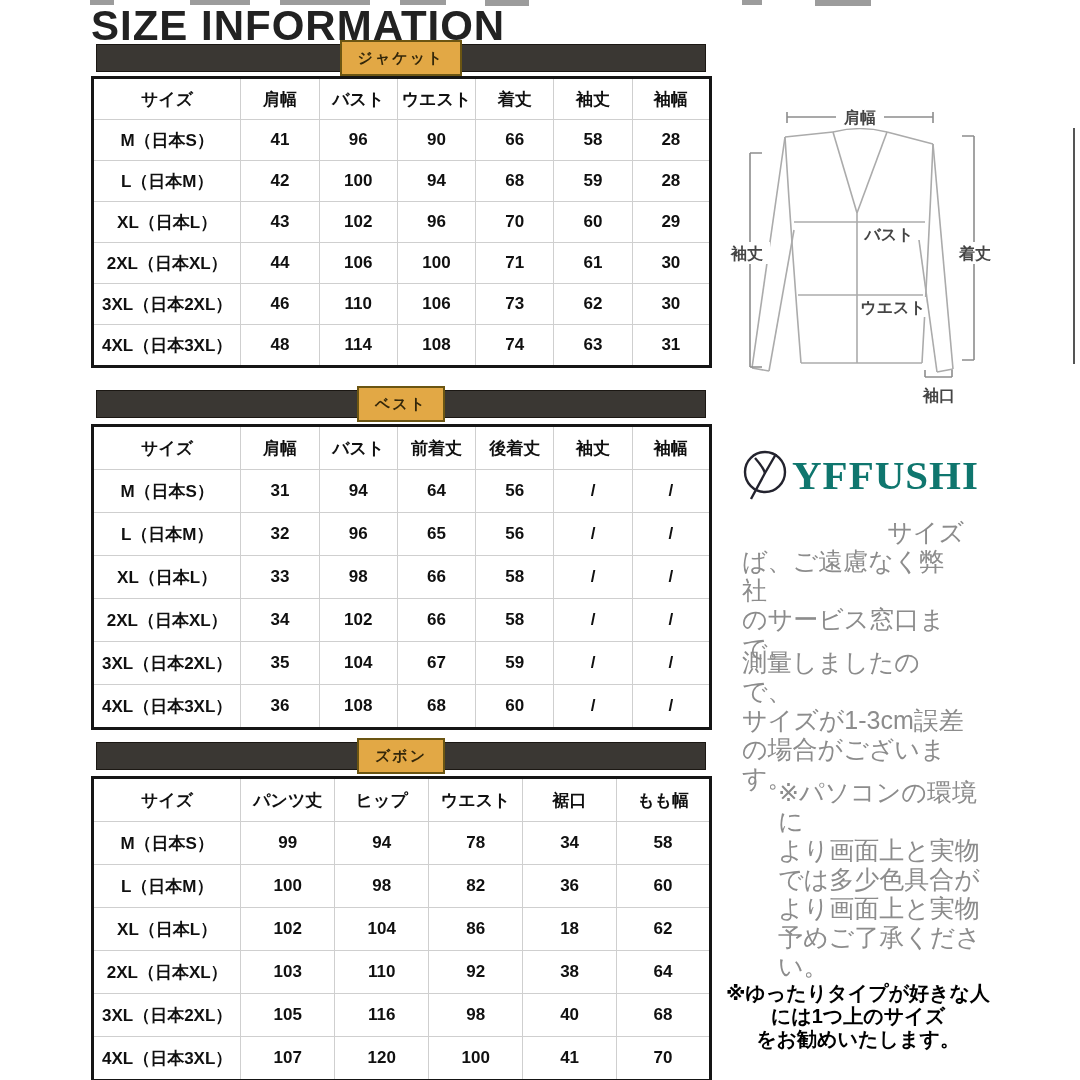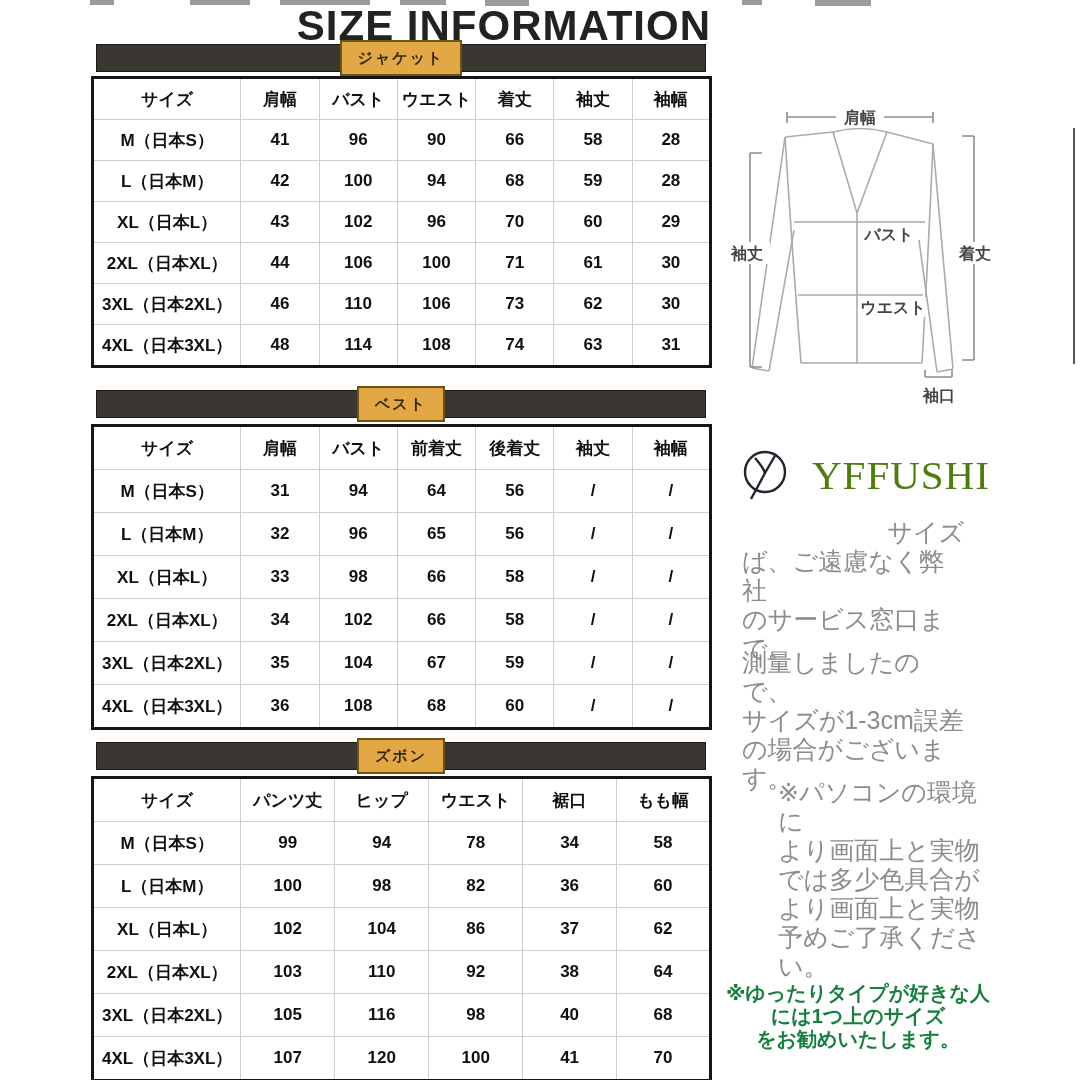--- a/index.html
+++ b/index.html
@@ -2,21 +2,21 @@
 <html><head>
 <meta charset="utf-8">
 <style>
   html,body{margin:0;padding:0;background:#ffffff;}
   #canvas{
     position:relative;width:1080px;height:1080px;background:#ffffff;overflow:hidden;
     font-family:"Liberation Sans","DejaVu Sans",sans-serif;
   }
   
   .page-title{
-    position:absolute;left:91px;top:2px;width:620px;text-align:right;
+    position:absolute;left:91px;top:2px;width:620px;text-align:left;
     font-size:42px;font-weight:bold;letter-spacing:1px;color:#222;
   }
   
   .artifact{position:absolute;background:#9c9c9c;}
   
   .band{
     position:absolute;left:96px;width:608px;height:26px;background:#3a3733;
     border:1px solid #1b1713;display:flex;justify-content:center;align-items:center;
   }
   .tag{
@@ -36,30 +36,30 @@
   #jacket-table th,#jacket-table td{height:40px;}
   #vest-table th,#vest-table td,#pants-table th,#pants-table td{height:42px;}
   table.cols7 col.c0{width:24%;}
   table.cols6 col.c0{width:24%;}
   td.size-label{font-size:16px;}
   
   #diagram{position:absolute;left:712px;top:80px;}
   .edge-line{position:absolute;left:1073px;top:128px;width:2px;height:236px;background:#555;}
   #brand{position:absolute;left:738px;top:446px;display:flex;align-items:center;}
   #brand .brand-name{
-    font-family:"Liberation Serif","DejaVu Serif",serif;font-size:41px;color:#4d7c0f;
-    letter-spacing:1px;margin-left:20px;font-weight:400;
+    font-family:"Liberation Serif","DejaVu Serif",serif;font-size:41px;color:#0f766e;
+    letter-spacing:1px;margin-left:0;font-weight:700;
   }
   .note{position:absolute;left:742px;width:222px;font-size:25px;line-height:29px;}
   #note-0{top:518px;}
   #note-1{top:648px;}
   #note-2{top:778px;margin-left:36px;}
   #note-3{top:982px;left:712px;width:292px;font-size:20px;line-height:23px;}
   .note-style-gray{color:#8c8c8c;}
-  .note-style-dark{color:#15803d;font-weight:bold;text-align:center;}
+  .note-style-dark{color:#000000;font-weight:bold;text-align:center;}
   [data-note="0"] .note-line:first-child{text-align:right;}
 </style>
 </head>
 <body>
 
 <div id="canvas">
 
   <div class="artifact" style="left:90px;top:0;width:24px;height:5px;"></div>
   <div class="artifact" style="left:190px;top:0;width:60px;height:5px;"></div>
   <div class="artifact" style="left:280px;top:0;width:90px;height:5px;"></div>
@@ -271,21 +271,21 @@
           <td class="size-value">98</td>
           <td class="size-value">82</td>
           <td class="size-value">36</td>
           <td class="size-value">60</td>
         </tr>
         <tr>
           <td class="size-label">XL（日本L）</td>
           <td class="size-value">102</td>
           <td class="size-value">104</td>
           <td class="size-value">86</td>
-          <td class="size-value">37</td>
+          <td class="size-value">18</td>
           <td class="size-value">62</td>
         </tr>
         <tr>
           <td class="size-label">2XL（日本XL）</td>
           <td class="size-value">103</td>
           <td class="size-value">110</td>
           <td class="size-value">92</td>
           <td class="size-value">38</td>
           <td class="size-value">64</td>
         </tr>

